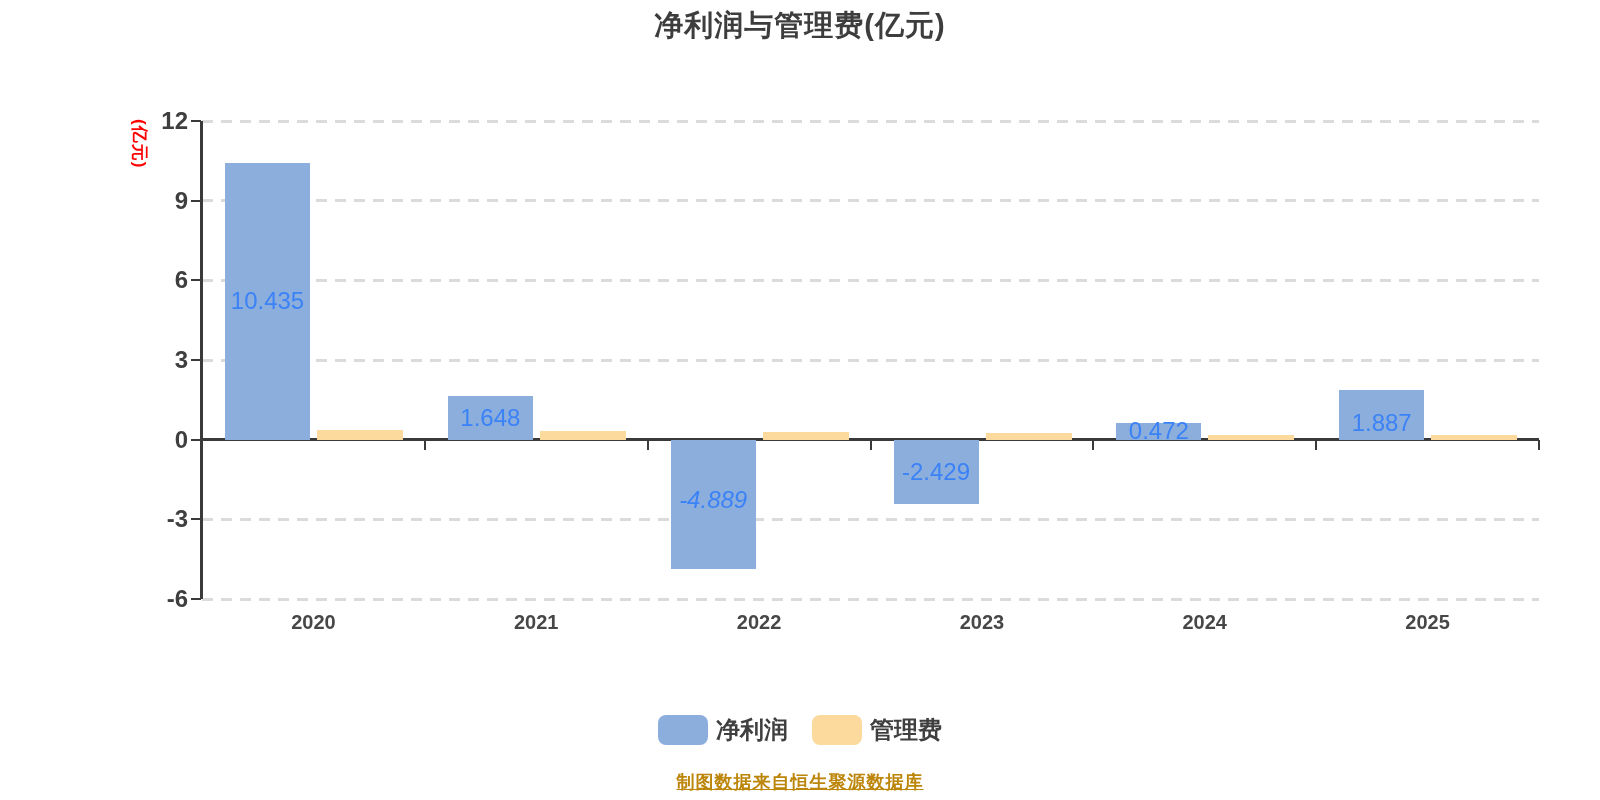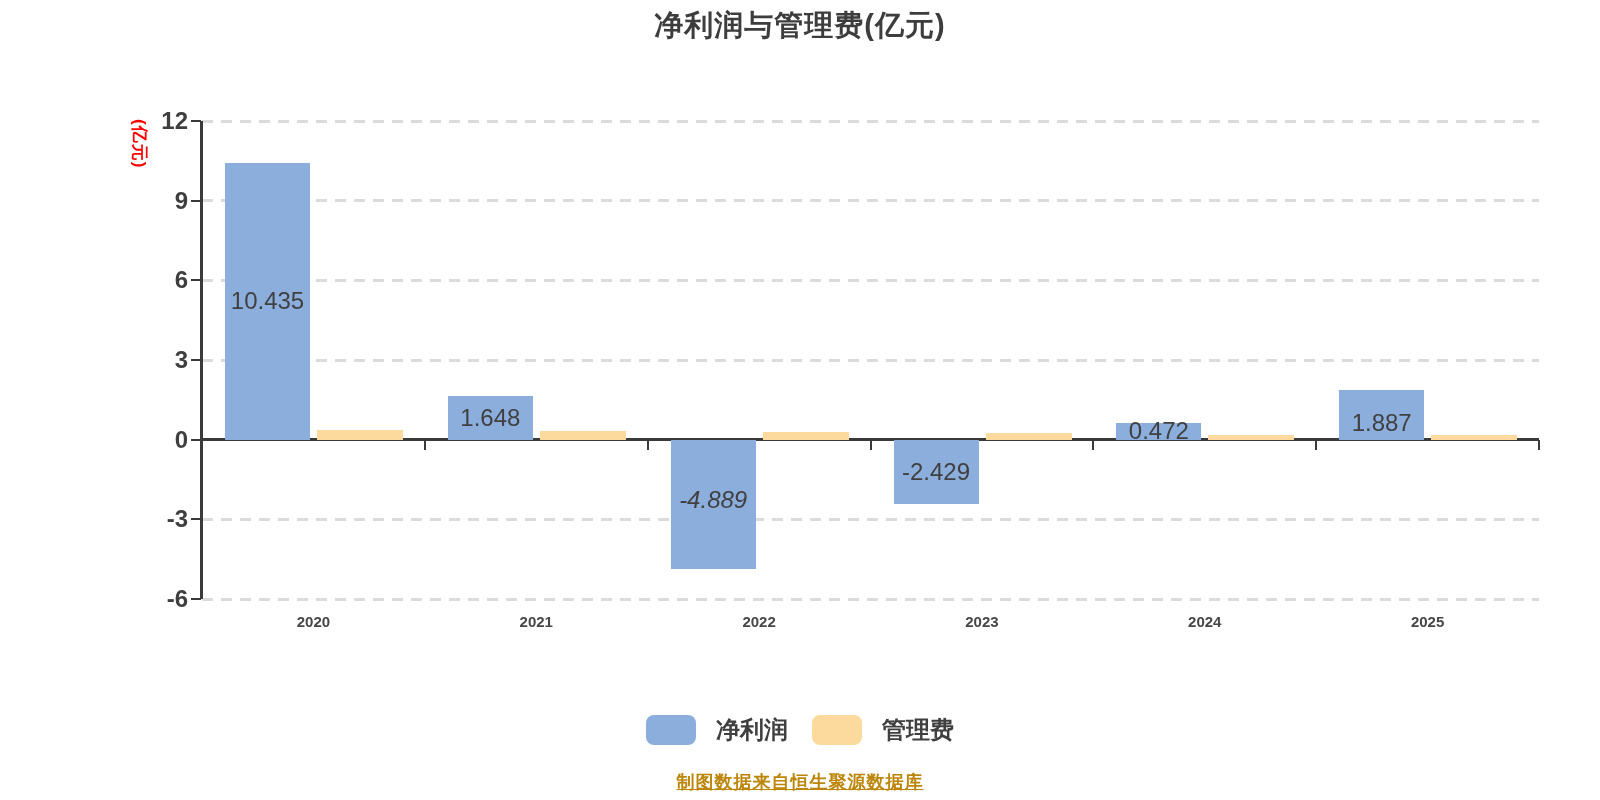--- a/index.html
+++ b/index.html
@@ -80,50 +80,50 @@
     font-size: 24px;
     font-weight: 600;
     color: #3f3f3f;
     line-height: 30px;
   }
 
   .x-axis-label {
     position: absolute;
     top: 486px; width: 140px;
     text-align: center;
-    font-size: 15px;
+    font-size: 20px;
     font-weight: 600;
     color: #474747;
     line-height: 30px;
   }
 
   .bar { position: absolute; }
 
   .bar-value-label {
     position: absolute;
     width: 130px;
     text-align: center;
     font-size: 24px;
-    color: #404040;
+    color: #3b82f6;
     line-height: 30px;
     white-space: nowrap;
   }
 
   .legend {
     position: absolute;
     top: 714px; left: 0; right: 0;
     display: flex;
     justify-content: center;
     align-items: center;
     gap: 24px;
   }
   .legend-item {
     display: flex;
     align-items: center;
-    gap: 20px;
+    gap: 8px;
     cursor: pointer;
   }
   .legend-swatch {
     width: 50px; height: 30px;
     border-radius: 8px;
   }
   .legend-label {
     font-size: 24px;
     font-weight: 700;
     color: #3f3f3f;

